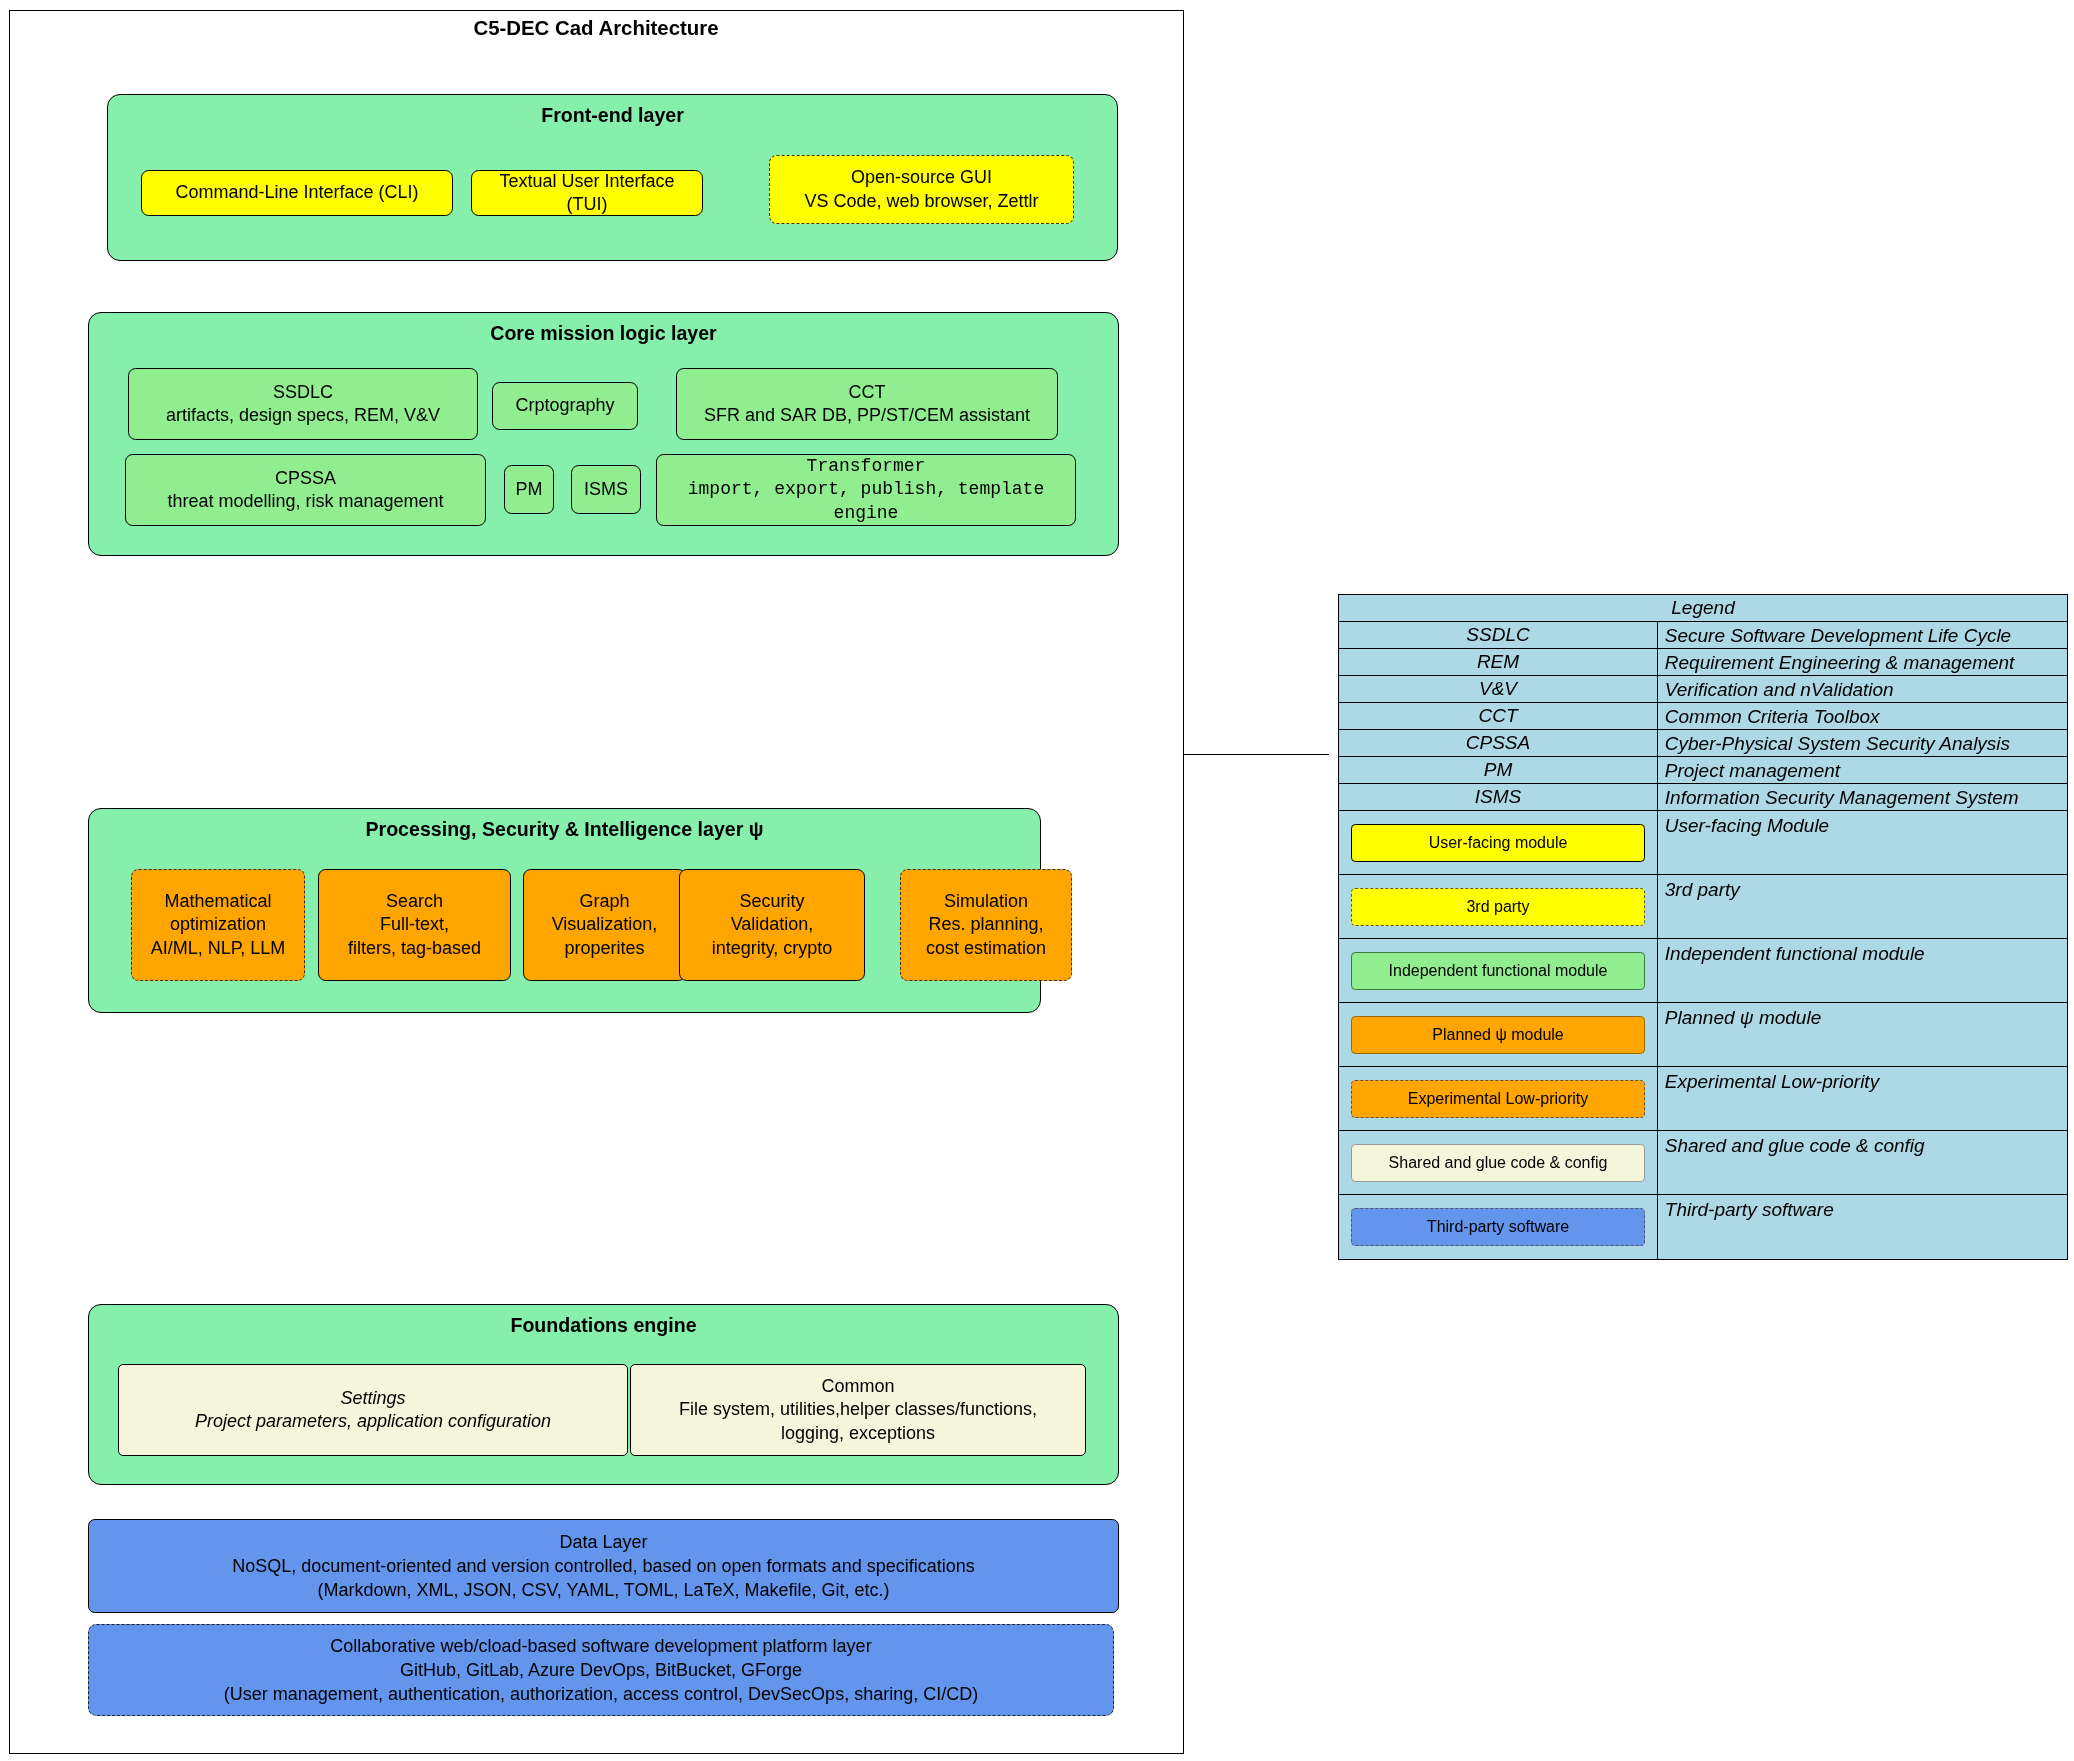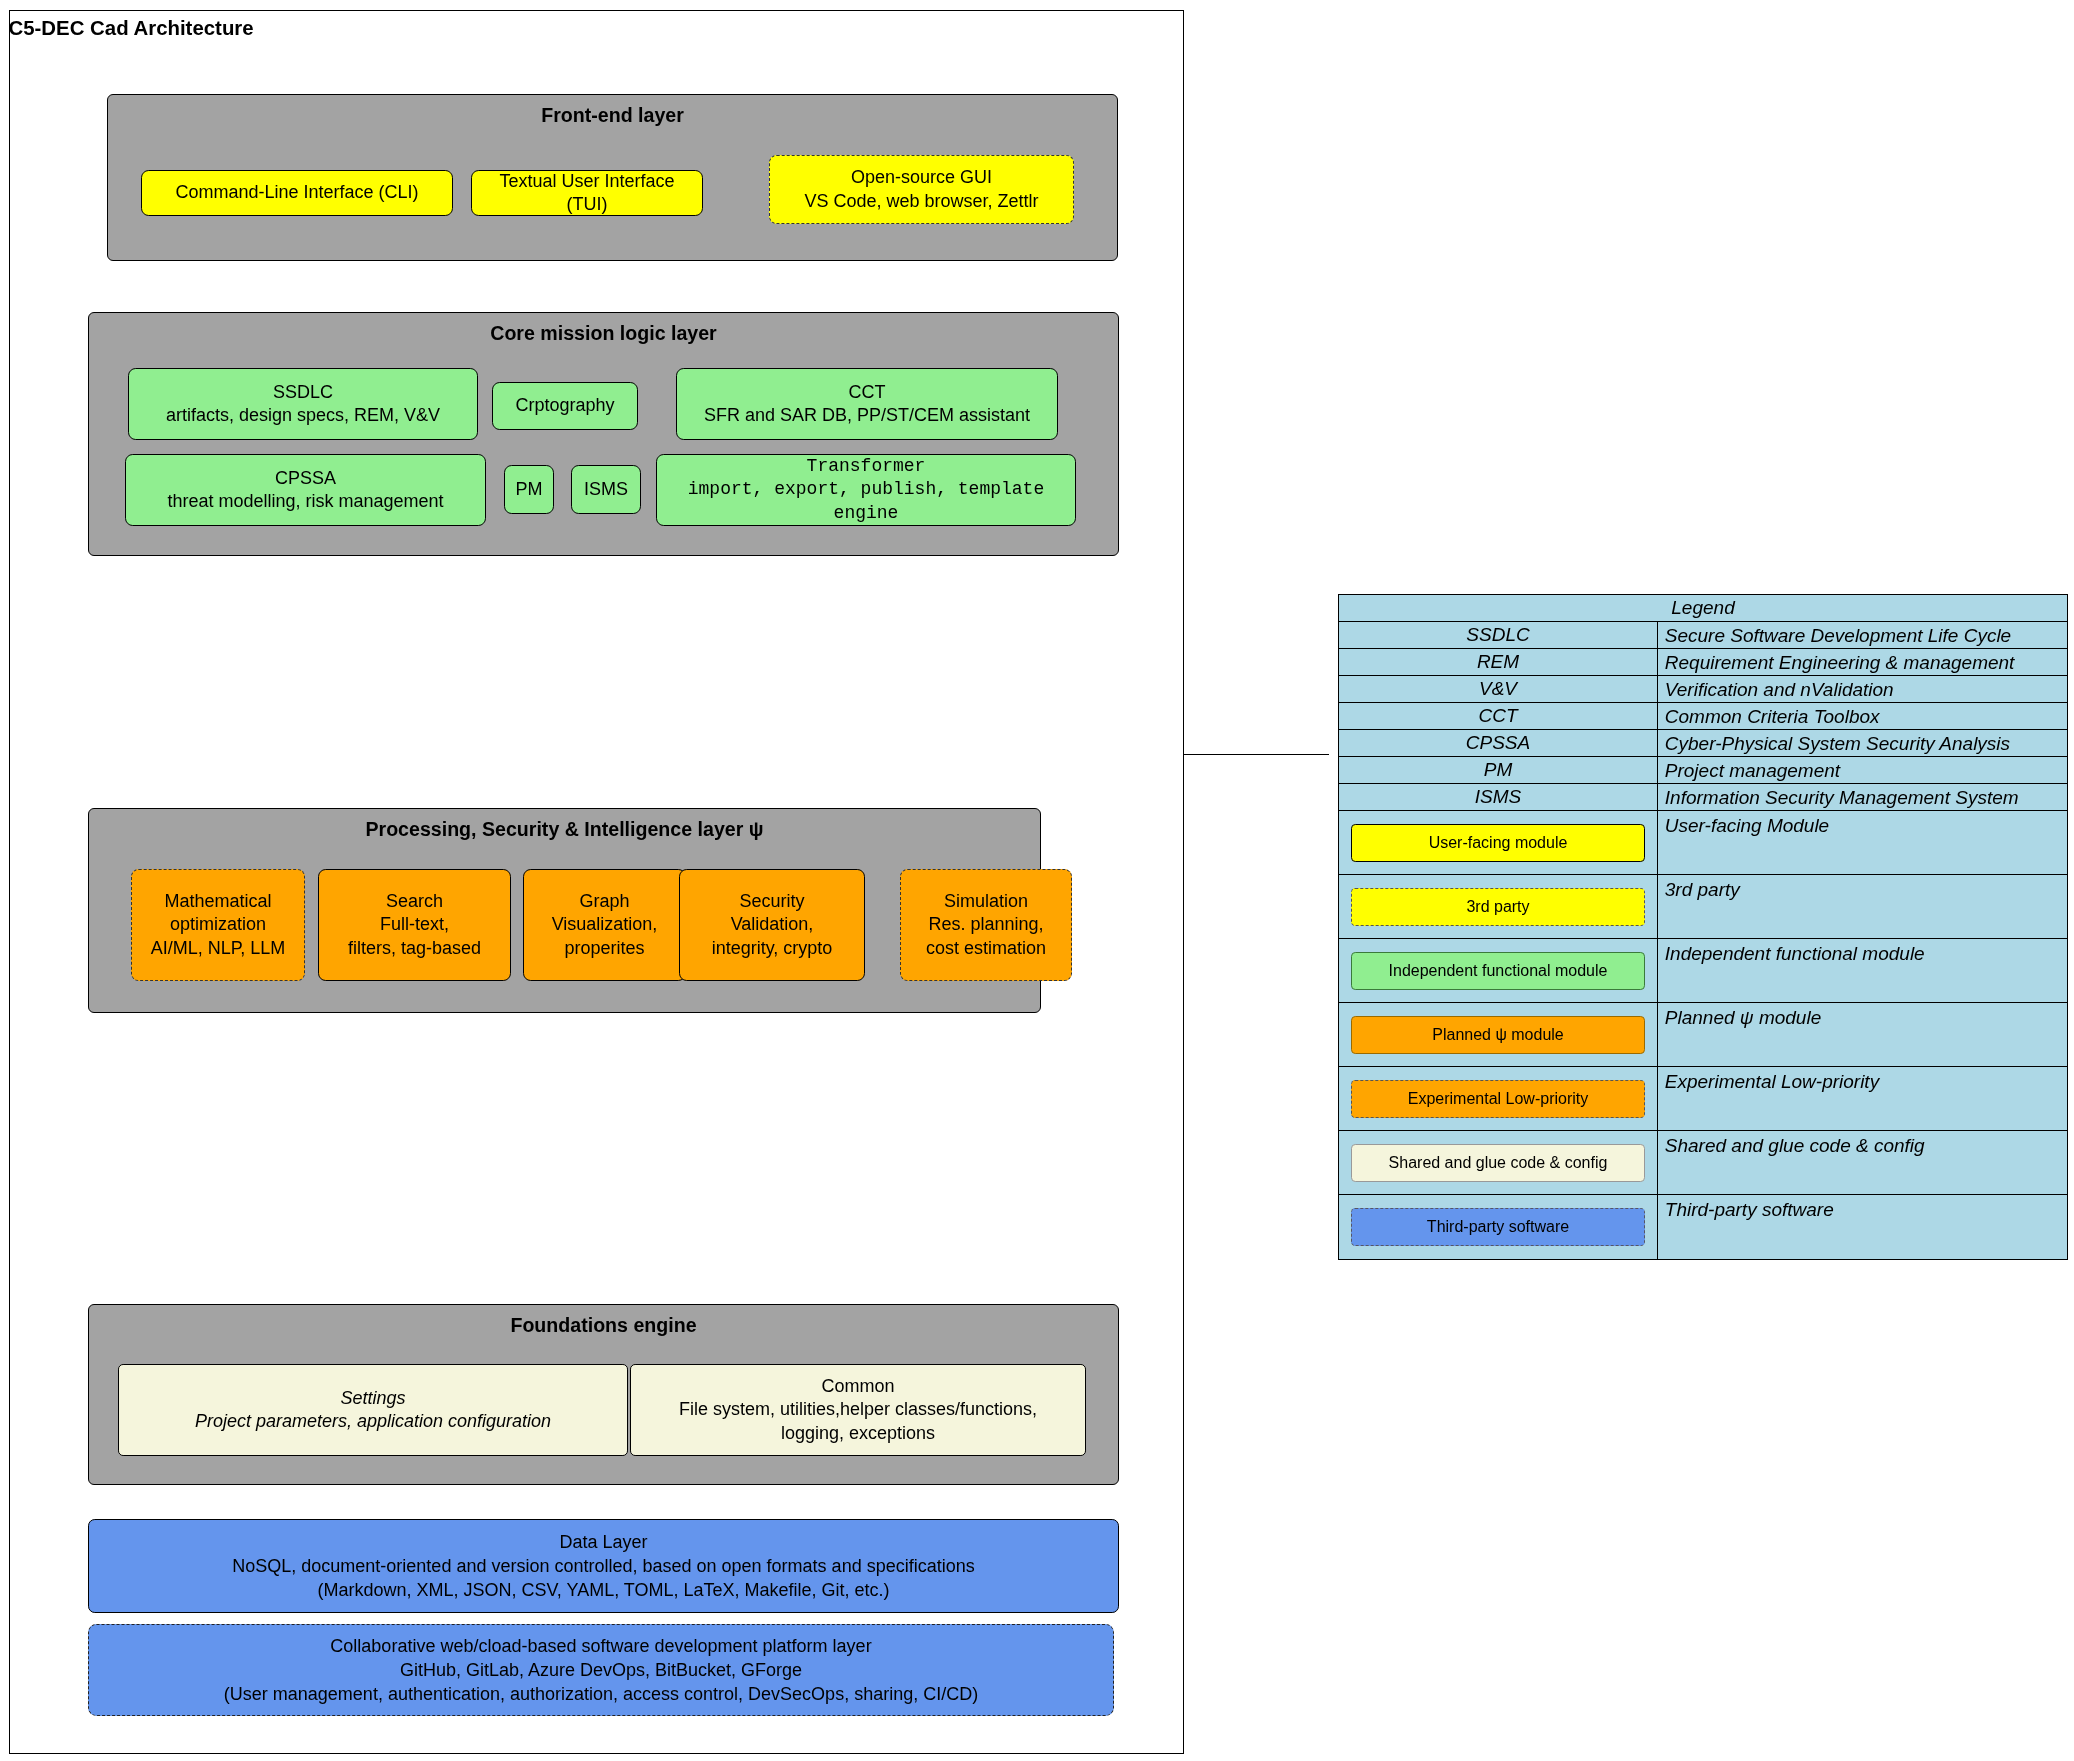--- a/index.html
+++ b/index.html
@@ -11,26 +11,26 @@
   }
   .abs { position:absolute; }
 
   
   .outer-frame {
     left:8.5px; top:10.2px; width:1175px; height:1744px;
     border:1.7px solid #000; background:#fff;
   }
   .main-title {
     left:8.5px; top:17px; width:1175px;
-    text-align:left; font-weight:bold; font-size:20.4px;
+    text-align:center; font-weight:bold; font-size:20.4px;
   }
 
   
   .layer {
-    background:#a3a3a3; border:1.7px solid #000; border-radius:6px;
+    background:#86efac; border:1.7px solid #000; border-radius:13px;
   }
   .layer-title {
     position:absolute; top:8.5px; left:0; width:100%;
     text-align:center; font-weight:bold; font-size:19.6px;
   }
   #frontend-layer    { left:107px; top:94px;  width:1011px; height:167px; }
   #core-layer        { left:88px; top:312px;  width:1031px; height:244px; }
   #processing-layer  { left:88px; top:808px;  width:953px; height:205px; }
   #foundations-layer { left:88px; top:1304px; width:1031px; height:181px; }
 

